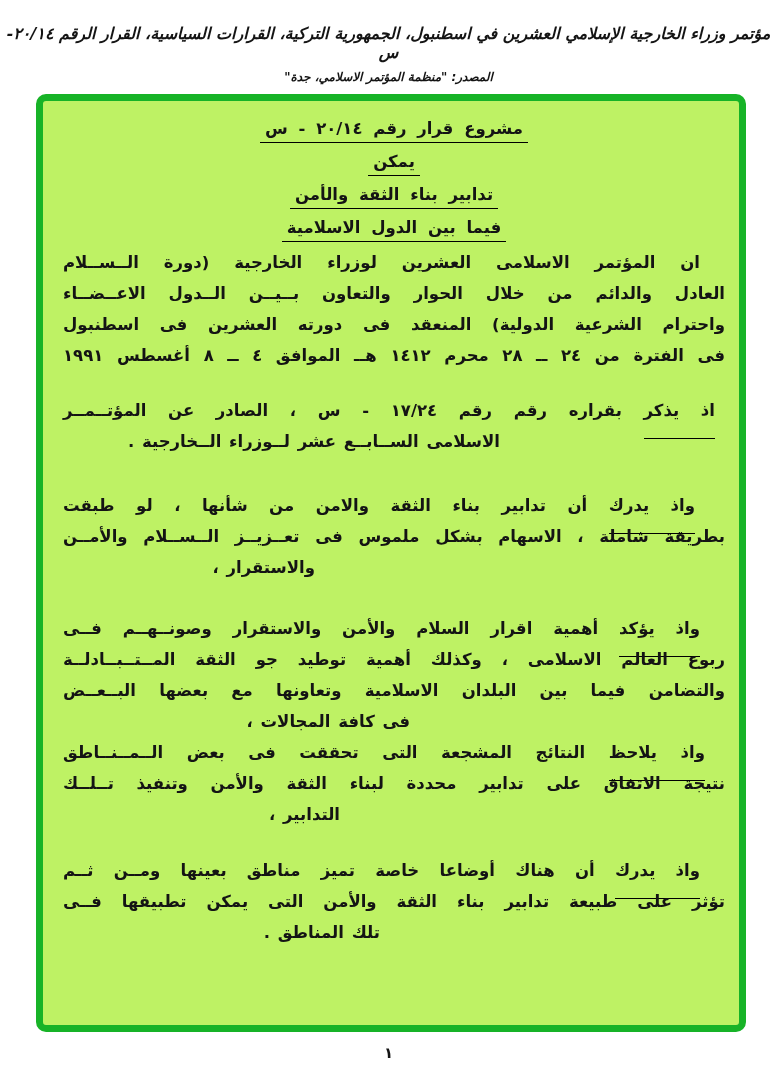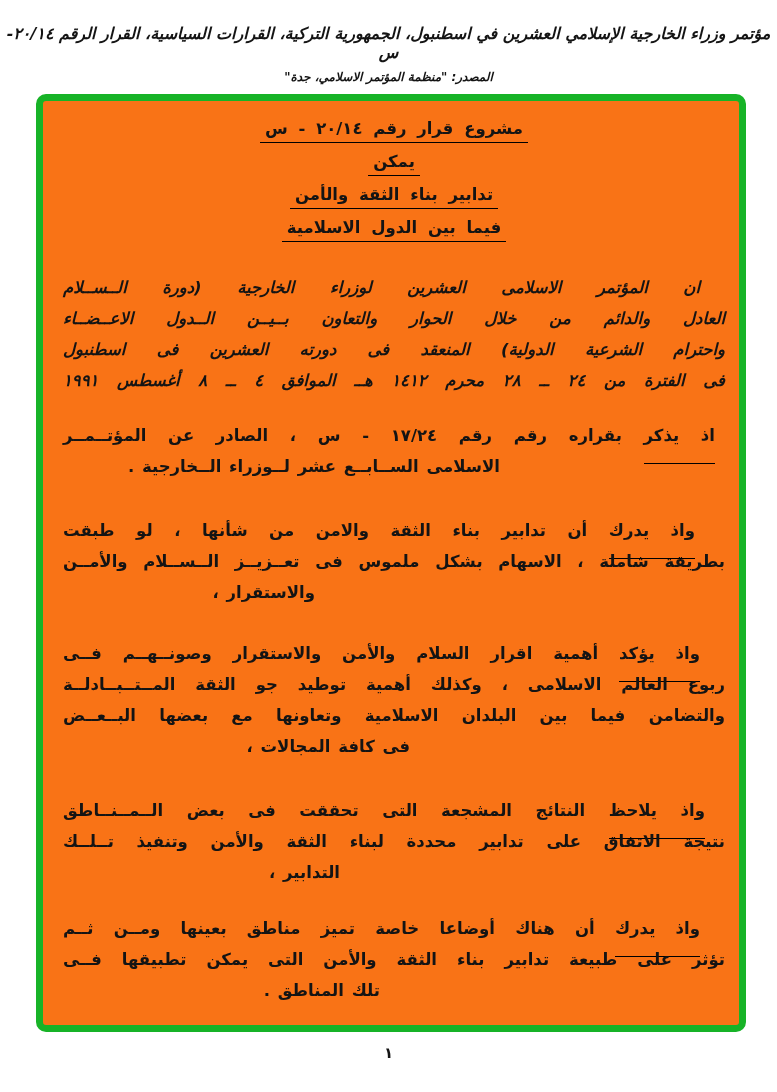--- a/index.html
+++ b/index.html
@@ -15,21 +15,21 @@
   .hdr { position:absolute; top:24px; left:0; right:0; text-align:center; font-weight:bold;font-style:italic; }
   .hdr .h1 { font-size:16px; letter-spacing:0px; }
   .hdr .h2 { font-size:12px; margin-top:8px; }
 
   .frame {
     position:absolute; left:36px; top:94px;
     width:710px; height:938px;
     box-sizing:border-box;
     border:7px solid #17b327;
     border-radius:10px;
-    background:#f97316;
+    background:#bef264;
   }
   .doc { padding:14px 14px 0 20px; }
 
   .tline { height:33px; line-height:28px; text-align:center; }
   .tl {
     font-weight:bold; font-size:16.5px;
     border-bottom:1.7px solid #000;
     padding:0 5px 4px 5px;
     word-spacing:5px; letter-spacing:0.5px;
   }
@@ -60,21 +60,21 @@
 <div class="frame">
   <div class="doc">
 
     <div>
       <div class="tline"><span class="tl">مشروع قرار رقم ٢٠/١٤ - س</span></div>
       <div class="tline"><span class="tl">يمكن</span></div>
       <div class="tline"><span class="tl">تدابير بناء الثقة والأمن</span></div>
       <div class="tline"><span class="tl">فيما بين الدول الاسلامية</span></div>
     </div>
 
-    <div class="para" style="margin-top:25px;font-style:italic;">
+    <div class="para" style="">
       <div class="line" style="padding-right:25px;"><span>ان المؤتمر الاسلامى العشرين لوزراء الخارجية (دورة الــســلام</span></div>
       <div class="line"><span>العادل والدائم من خلال الحوار والتعاون بــيــن الــدول الاعــضــاء</span></div>
       <div class="line"><span>واحترام الشرعية الدولية) المنعقد فى دورته العشرين فى اسطنبول</span></div>
       <div class="line"><span>فى الفترة من ٢٤ ــ ٢٨ محرم ١٤١٢ هــ الموافق ٤ ــ ٨ أغسطس ١٩٩١</span></div>
     </div>
 
     <div class="para" style="margin-top:24px;">
       <div class="line" style="padding-right:10px;"><span class="lead">اذ يذكر</span><span> بقراره رقم رقم ١٧/٢٤ - س ، الصادر عن المؤتــمــر</span></div>
       <div class="line short" style="padding-right:225px;"><span>الاسلامى الســابــع عشر لــوزراء الــخارجية .</span></div>
     </div>
@@ -85,21 +85,21 @@
       <div class="line short" style="padding-right:410px;"><span>والاستقرار ،</span></div>
     </div>
 
     <div class="para" style="margin-top:30px;">
       <div class="line" style="padding-right:25px;"><span class="lead">واذ يؤكد</span><span> أهمية اقرار السلام والأمن والاستقرار وصونــهــم فــى</span></div>
       <div class="line"><span>ربوع العالم الاسلامى ، وكذلك أهمية توطيد جو الثقة المــتــبــادلــة</span></div>
       <div class="line"><span>والتضامن فيما بين البلدان الاسلامية وتعاونها مع بعضها البــعــض</span></div>
       <div class="line short" style="padding-right:315px;"><span>فى كافة المجالات ،</span></div>
     </div>
 
-    <div class="para" style="margin-top:33px;">
+    <div class="para" style="">
       <div class="line" style="padding-right:20px;"><span class="lead">واذ يلاحظ</span><span> النتائج المشجعة التى تحققت فى بعض الــمــنــاطق</span></div>
       <div class="line"><span>نتيجة الاتفاق على تدابير محددة لبناء الثقة والأمن وتنفيذ تــلــك</span></div>
       <div class="line short" style="padding-right:385px;"><span>التدابير ،</span></div>
     </div>
 
     <div class="para" style="margin-top:25px;">
       <div class="line" style="padding-right:25px;"><span class="lead">واذ يدرك</span><span> أن هناك أوضاعا خاصة تميز مناطق بعينها ومــن ثــم</span></div>
       <div class="line"><span>تؤثر على طبيعة تدابير بناء الثقة والأمن التى يمكن تطبيقها فــى</span></div>
       <div class="line short" style="padding-right:345px;"><span>تلك المناطق .</span></div>
     </div>

